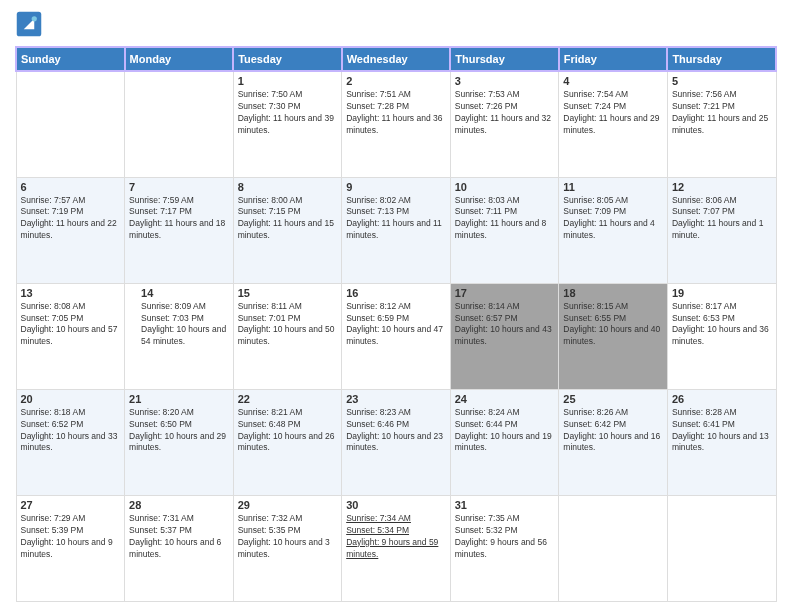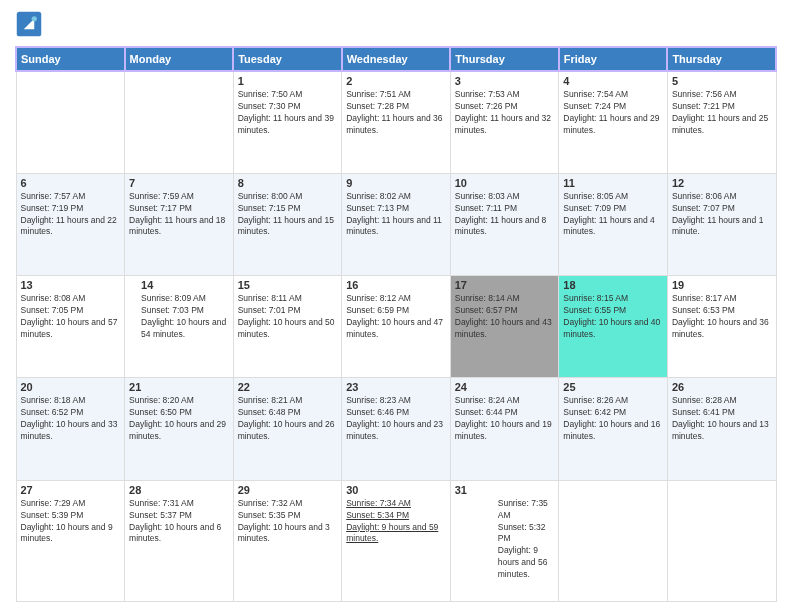--- a/index.html
+++ b/index.html
@@ -239,21 +239,21 @@
             <div class="day-info" style="white-space: pre-line;">Sunrise: 8:12 AM
 Sunset: 6:59 PM
 Daylight: 10 hours and 47 minutes.</div>
           </td>
           <td style="background-color: #a3a3a3;">
             <span class="day-number">17</span>
             <div class="day-info" style="white-space: pre-line;">Sunrise: 8:14 AM
 Sunset: 6:57 PM
 Daylight: 10 hours and 43 minutes.</div>
           </td>
-          <td style="background-color: #5eead4;">
+          <td style="background-color: #a3a3a3;">
             <span class="day-number">18</span>
             <div class="day-info" style="white-space: pre-line;">Sunrise: 8:15 AM
 Sunset: 6:55 PM
 Daylight: 10 hours and 40 minutes.</div>
           </td>
           <td style="background-color: rgb(255, 255, 255);">
             <span class="day-number">19</span>
             <div class="day-info" style="white-space: pre-line;">Sunrise: 8:17 AM
 Sunset: 6:53 PM
 Daylight: 10 hours and 36 minutes.</div>
@@ -323,21 +323,21 @@
 Daylight: 10 hours and 3 minutes.</div>
           </td>
           <td style="background-color: rgb(255, 255, 255);">
             <span class="day-number">30</span>
             <div class="day-info" style="white-space: pre-line; text-decoration: underline;">Sunrise: 7:34 AM
 Sunset: 5:34 PM
 Daylight: 9 hours and 59 minutes.</div>
           </td>
           <td style="background-color: rgb(255, 255, 255);">
             <span class="day-number">31</span>
-            <div class="day-info" style="white-space: pre-line; margin-left: 43px;">Sunrise: 7:35 AM
+            <div class="day-info" style="white-space: pre-line;">Sunrise: 7:35 AM
 Sunset: 5:32 PM
 Daylight: 9 hours and 56 minutes.</div>
           </td>
           <td class="empty-cell"></td>
           <td class="empty-cell"></td>
         </tr>
       </tbody>
   </table>
 </div>
 

